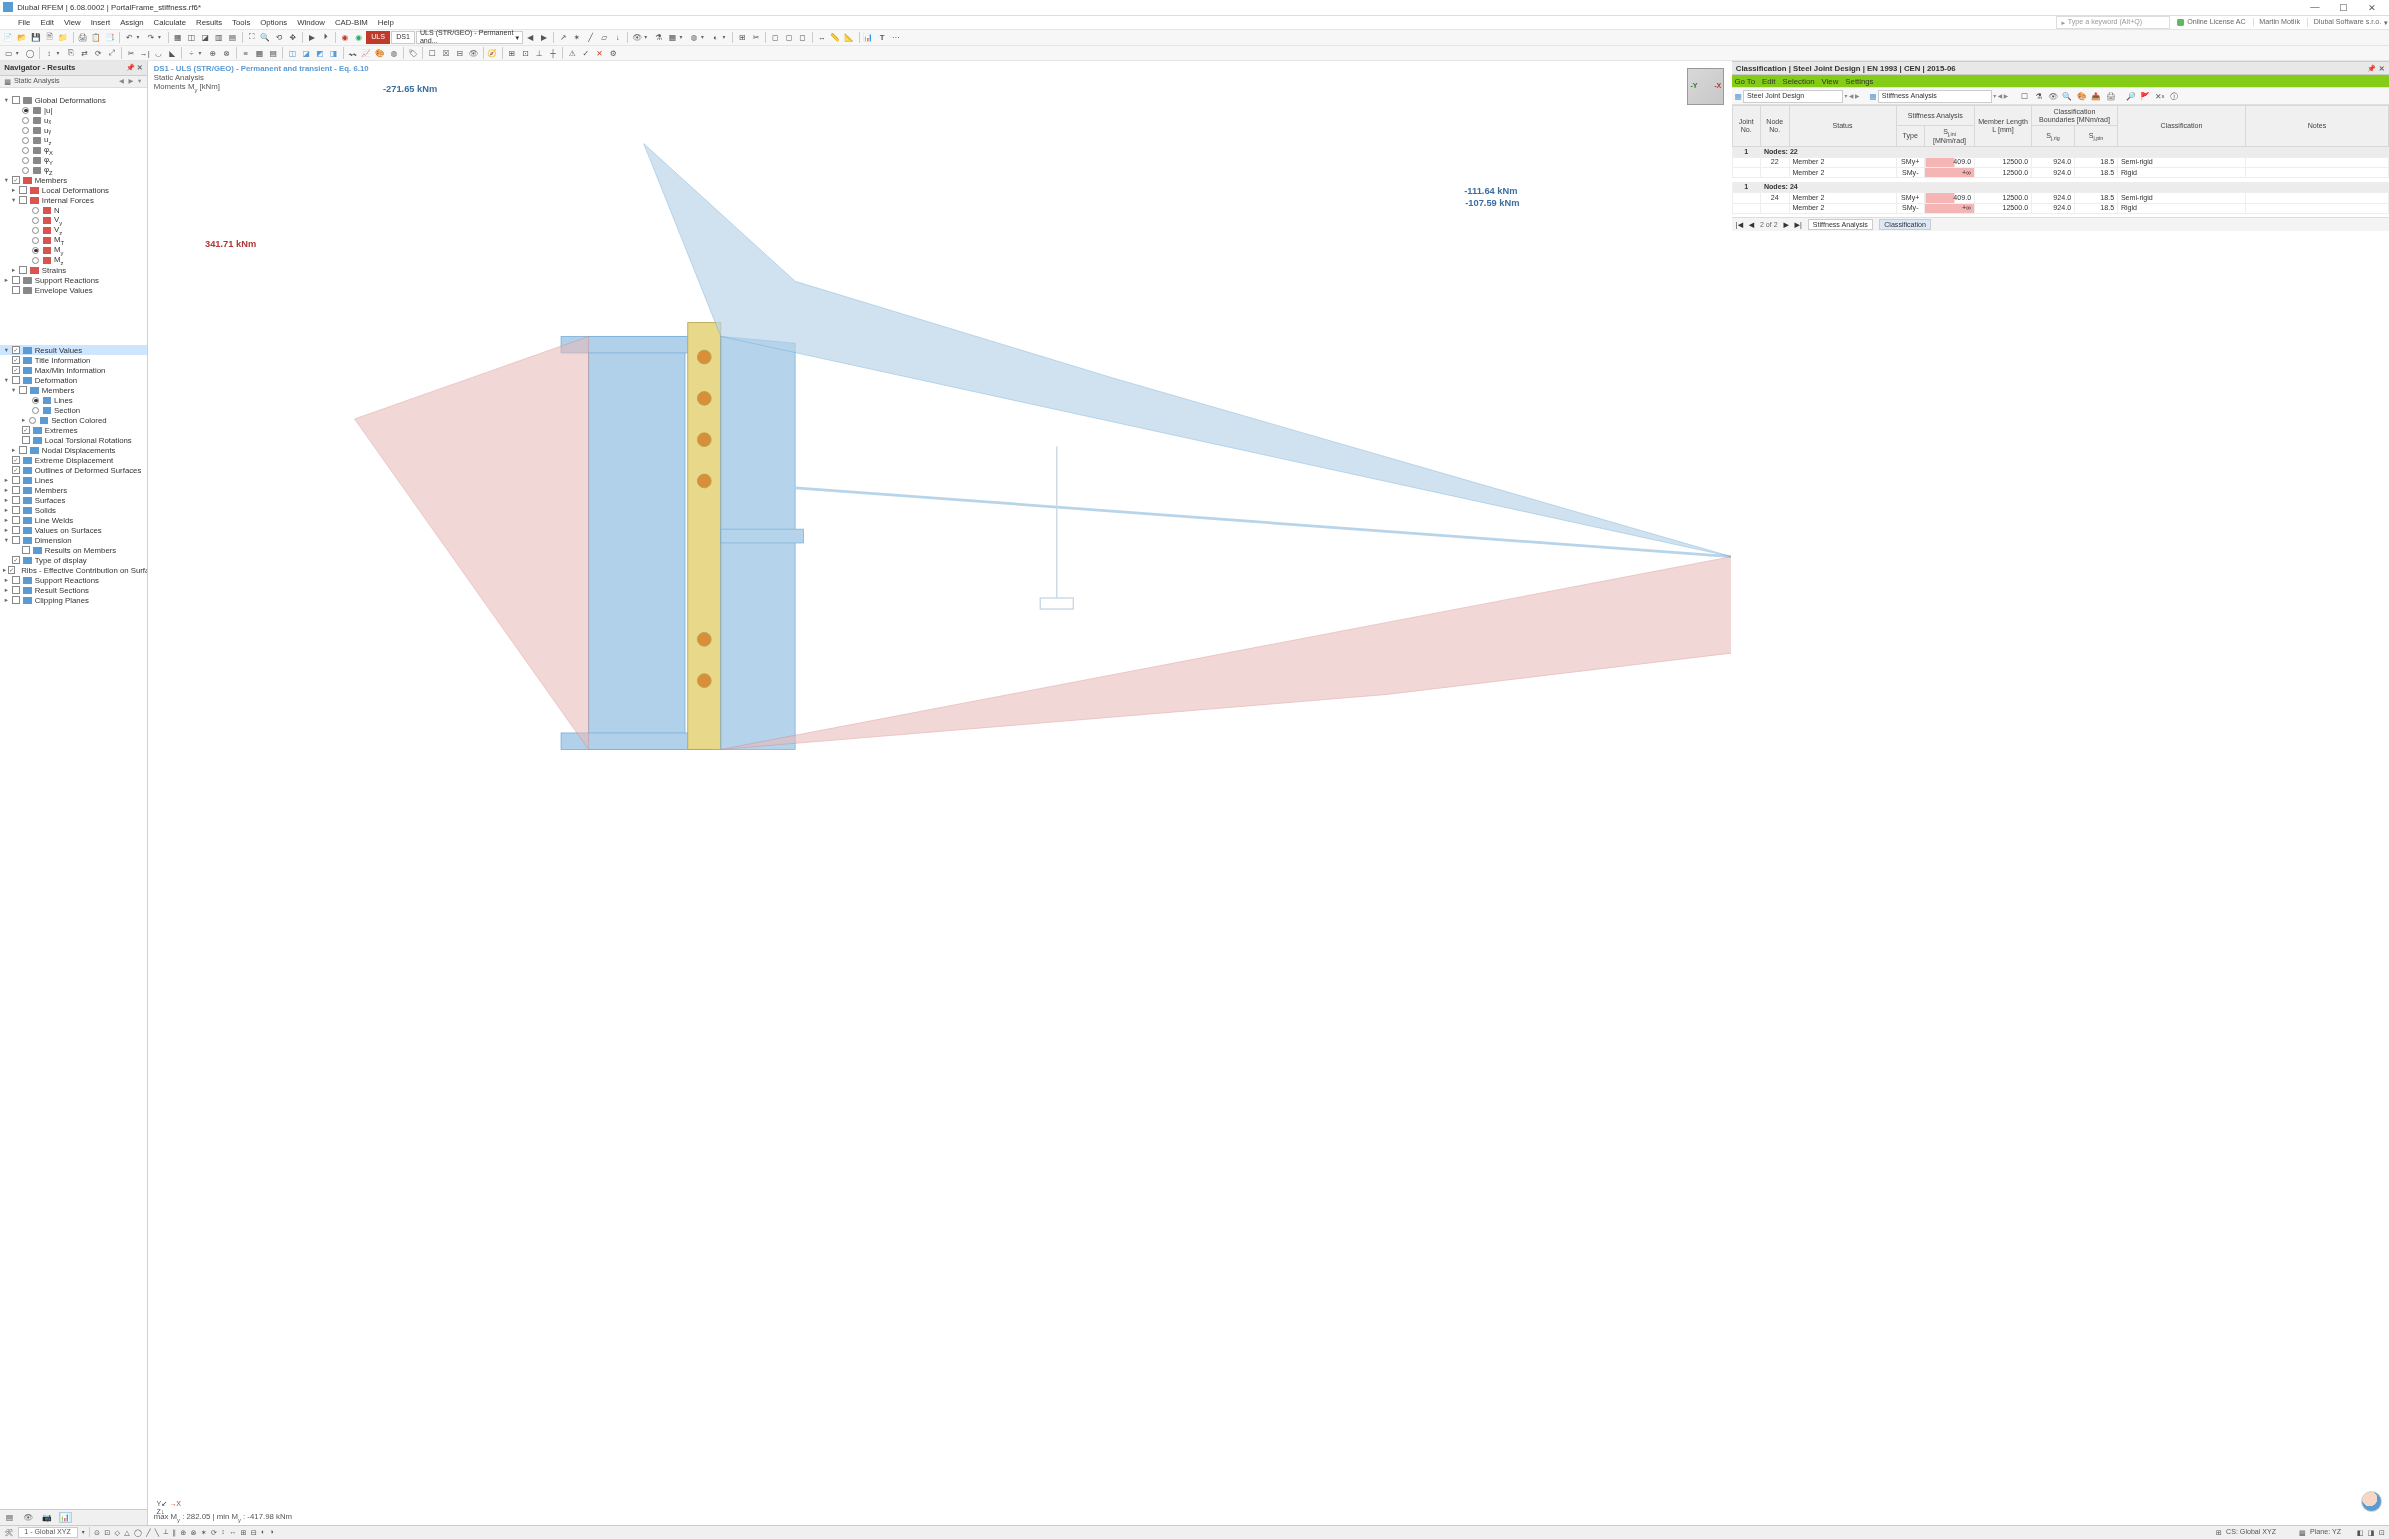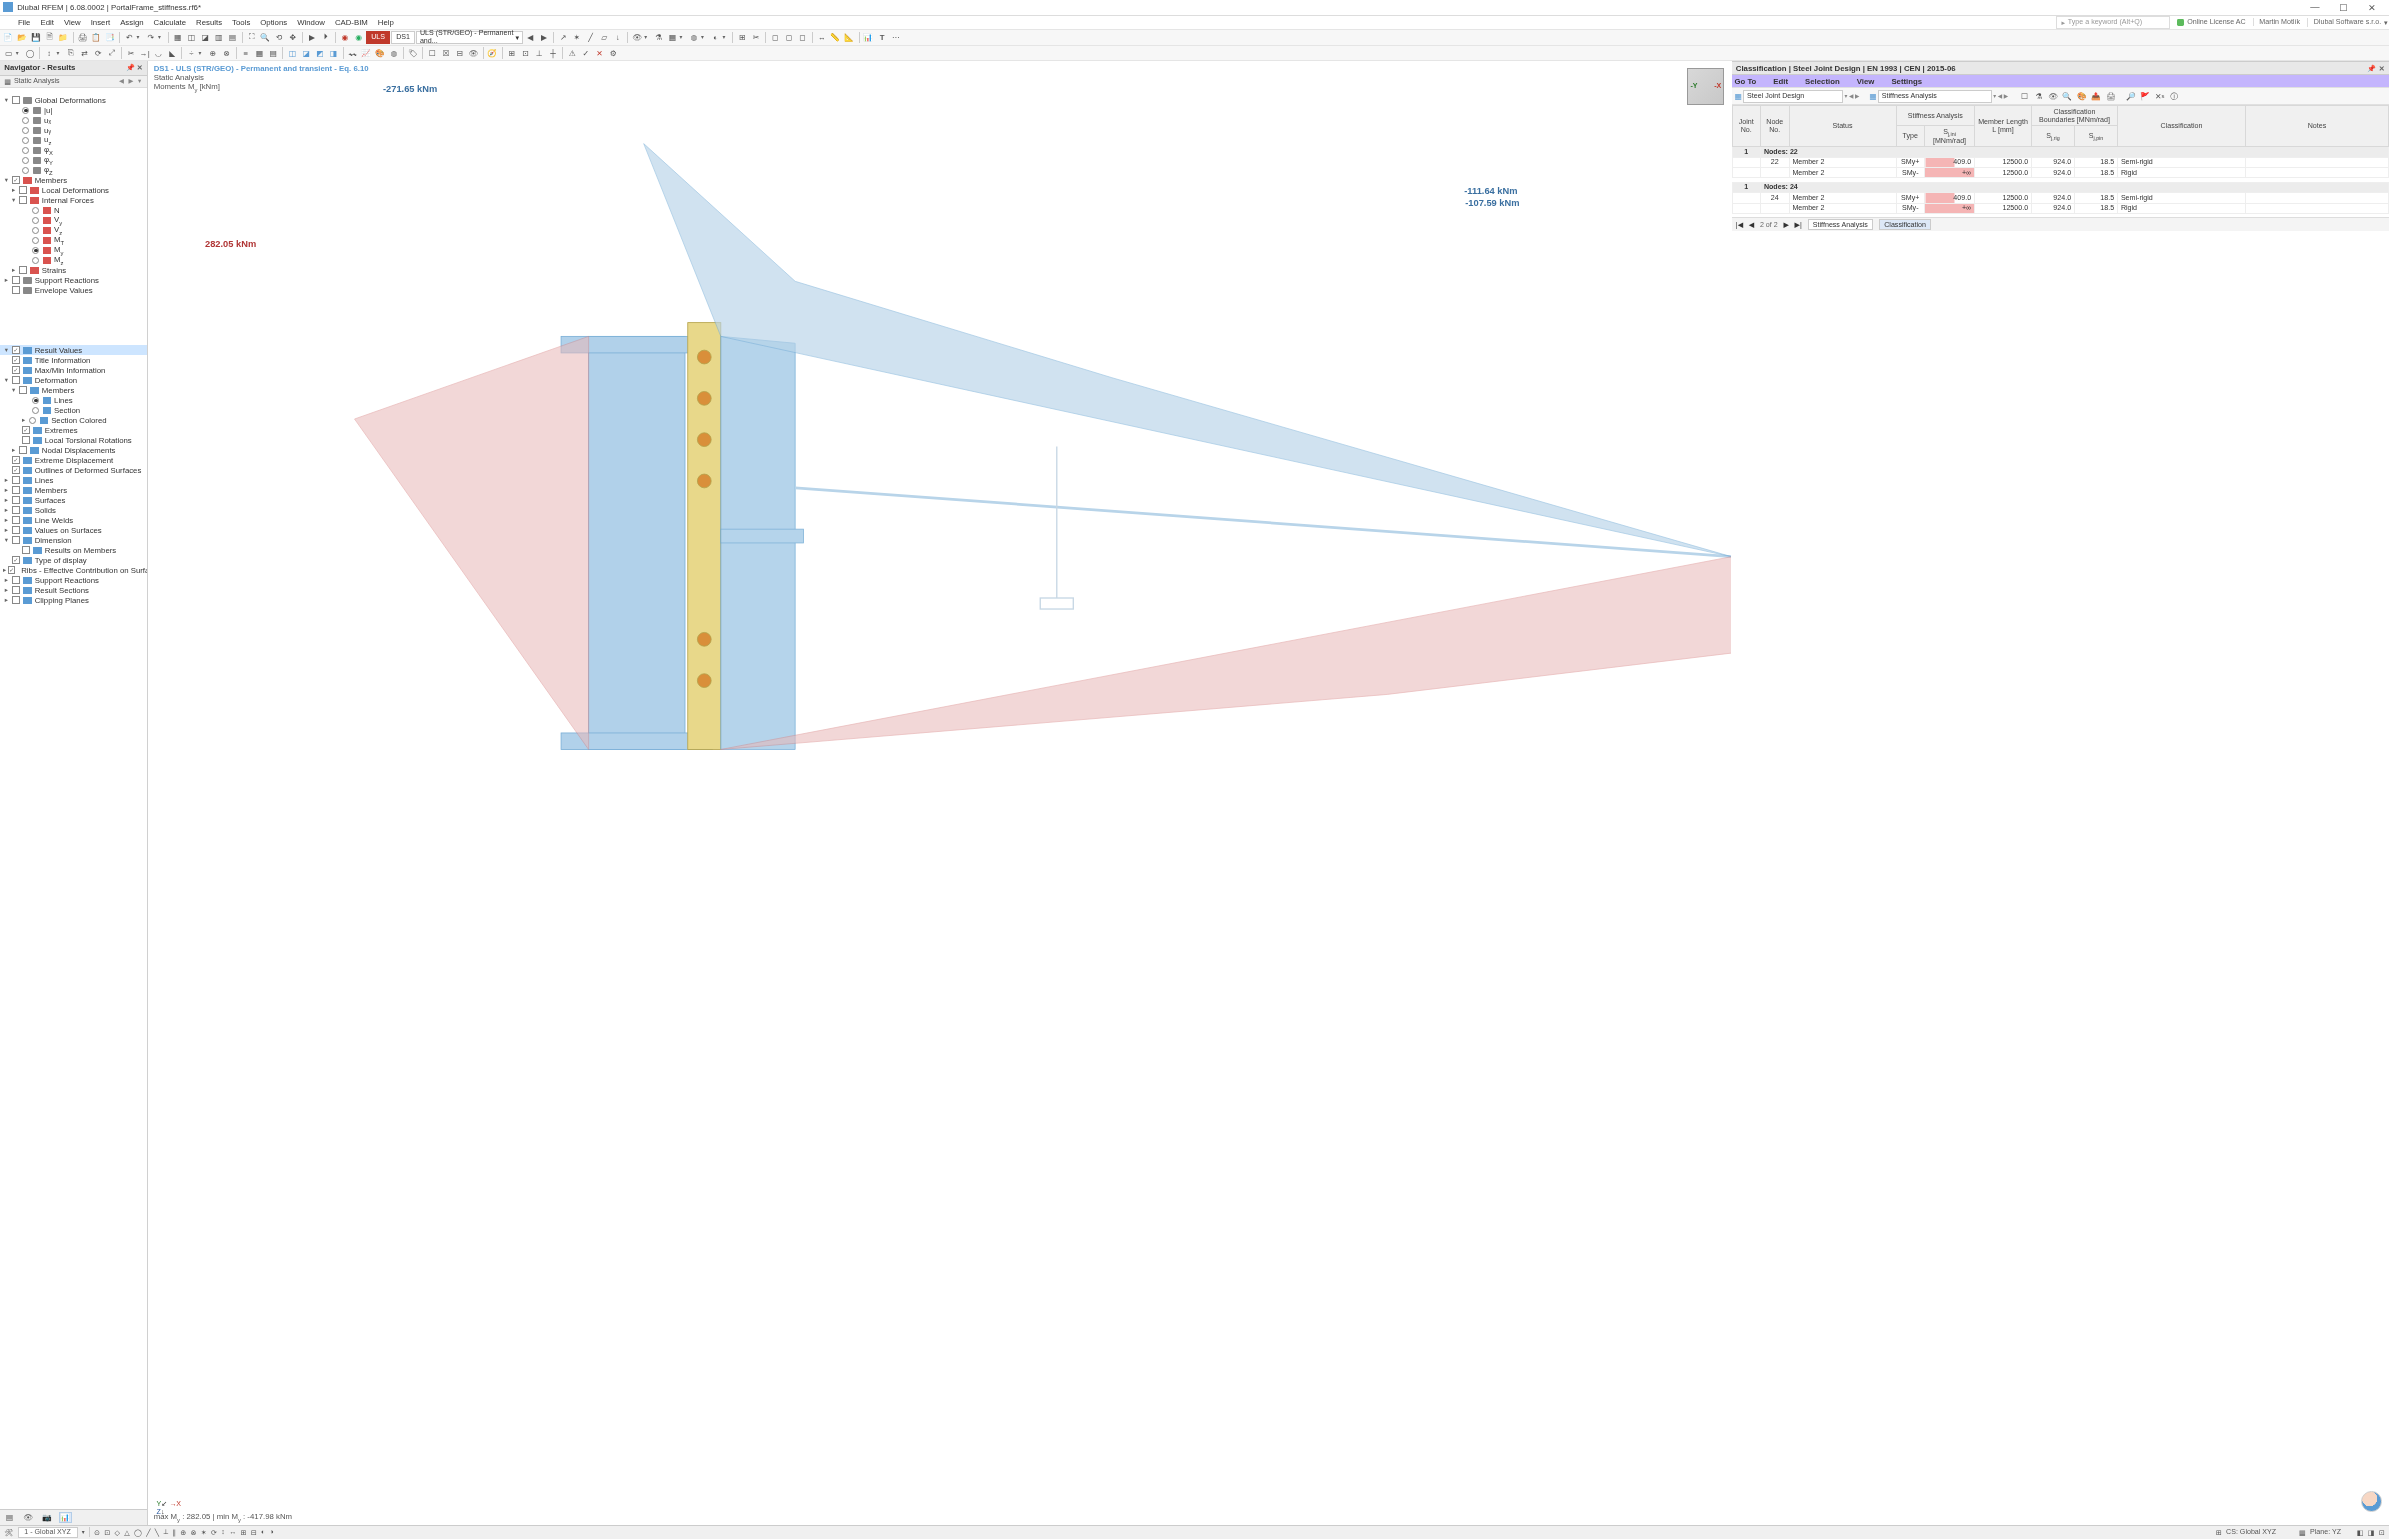--- a/index.html
+++ b/index.html
@@ -73,21 +73,21 @@
 .view .label.pos { color:#b03535; }
 .view .label.neg { color:#3a6fa0; }
 
 
 .draw { position:absolute; inset:0; }
 
 
 .panel { height: 170px; border-top: 0.7px solid #ccc; display: flex; flex-direction: column; background: #f7f7f7; }
 .panel-hdr { height: 13px; background: #e8e8e8; border-bottom: 0.7px solid #ccc; padding: 1.4px 4.3px; font-size: 7.8px; font-weight: 600; display:flex; align-items:center;}
 .panel-hdr .ctrl { margin-left:auto; display:flex; gap:2.9px; font-size:7.1px; color:#666; }
-.panel-menu { height: 13px; display: flex; align-items: center; padding: 0 2.9px; gap: 17px; border-bottom: 0.7px solid #e0e0e0; font-size: 7.8px; background:#c4b5fd;font-weight:bold;}
+.panel-menu { height: 13px; display: flex; align-items: center; padding: 0 2.9px; gap: 7px; border-bottom: 0.7px solid #e0e0e0; font-size: 7.8px; background:#84cc16;}
 .panel-menu .pm { cursor:pointer; }
 .panel-tool { height: 17px; display: flex; align-items: center; padding: 0 2.9px; gap: 1.4px; border-bottom: 0.7px solid #e0e0e0; background:#f7f7f7;}
 .panel-tool .pcombo { border:0.7px solid #ccc; background:#fff; height:13px; font-size:7.1px; padding:0 2.9px; display:flex; align-items:center;}
 .panel-tool .ptb { width:13px; height:13px; display:flex; align-items:center; justify-content:center; border:0.7px solid transparent; color:#555; font-size:7.8px;}
 .tablewrap { flex:1; overflow:auto; background:#fff; }
 table.data { border-collapse: collapse; width: 100%; font-size: 7.1px; }
 table.data th { background: #f0f0f0; border: 0.7px solid #d8d8d8; padding: 1.4px 2.9px; font-weight: normal; color: #444; text-align: center; position:sticky; top:0;}
 table.data td { border: 0.7px solid #eee; padding: 0.7px 2.9px; text-align: center; height: 10px; }
 table.data td.l { text-align: left; }
 table.data td.r { text-align: right; }
@@ -596,21 +596,21 @@
 
           <polygon points="360,60 416,200 1150,360 700,230 470,160" fill="#b8d4e9" opacity="0.65" stroke="#6da7d3" stroke-width="0.5"></polygon>
 
           <polygon points="150,260 320,500 320,200" fill="#e9b8b8" opacity="0.55" stroke="#d37a7a" stroke-width="0.5"></polygon>
           <polygon points="416,500 1150,360 1150,430 900,460" fill="#e9b8b8" opacity="0.55" stroke="#d37a7a" stroke-width="0.5"></polygon>
         </svg>
 
         <div class="label neg" style="top:23px; left:235px;">-271.65 kNm</div>
         <div class="label neg" style="top:125px; right:214px;">-111.64 kNm</div>
         <div class="label neg" style="top:137px; right:212px;">-107.59 kNm</div>
-        <div class="label pos" style="top:178px; left:57px;">282.05 kNm</div>
+        <div class="label pos" style="top:178px; left:57px;">341.71 kNm</div>
 
         <div class="axis-cube">
           <span class="face-y">-Y</span>
           <span class="face-x">-X</span>
         </div>
         <div class="axis-small">
           <span class="y">Y</span>↙ <span class="x">→X</span><br><span class="z">Z</span>↓
         </div>
 
         <div class="view-stat">max M<sub>y</sub> : 282.05 | min M<sub>y</sub> : -417.98 kNm</div>

